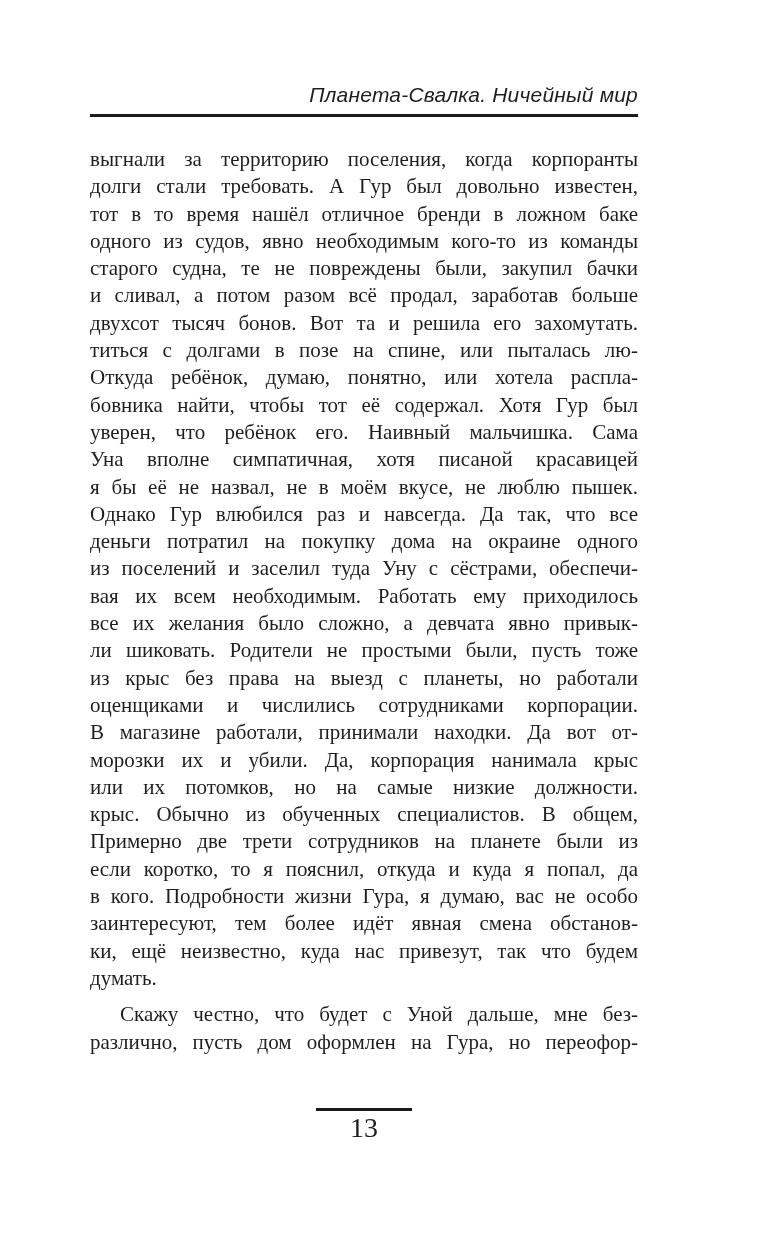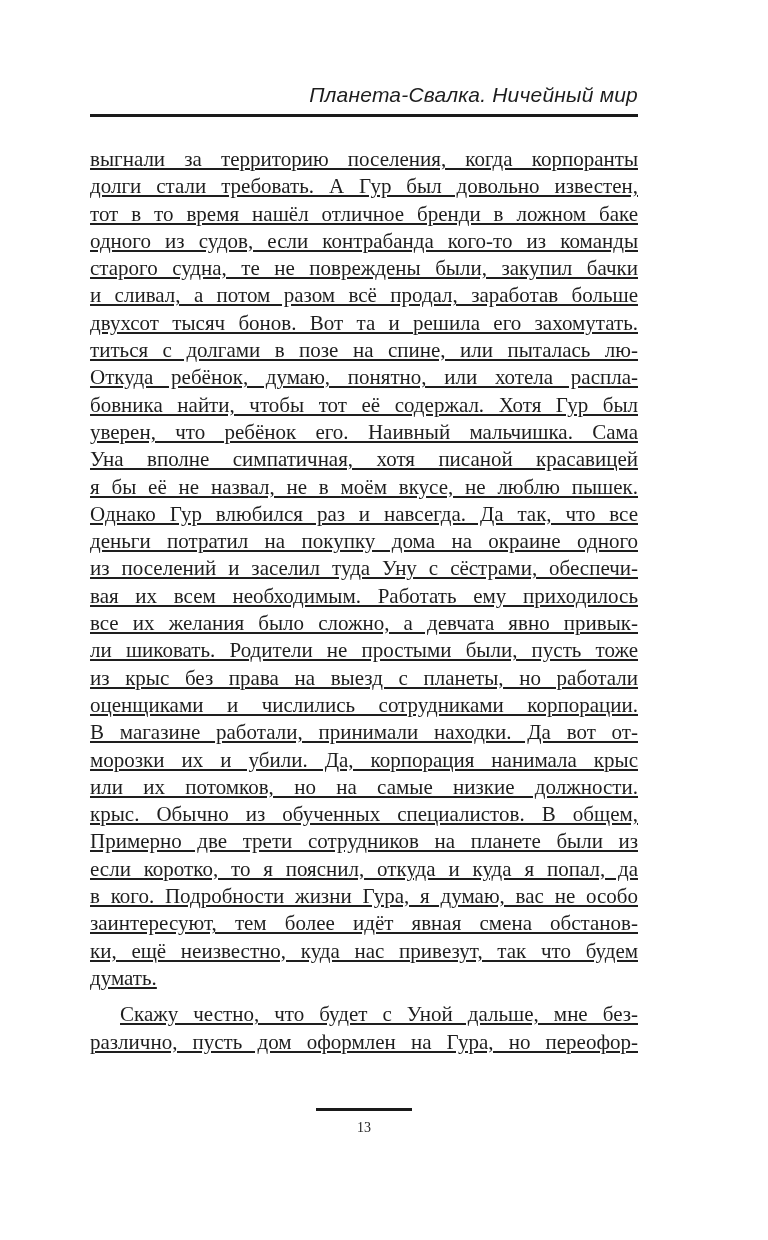--- a/index.html
+++ b/index.html
@@ -40,21 +40,20 @@
   .body-text {
     position: absolute;
     top: 146px;
     left: 90px;
     width: 548px;
     font-size: 21px;
     line-height: 27.3px;
   }
   .line {
     text-align: left;
-    text-decoration: underline;
   }
   .line.just {
     text-align: justify;
     text-align-last: justify;
   }
   .line.ind {
     text-indent: 30px;
     margin-top: 9px;
   }
   .footer-rule {
@@ -64,35 +63,35 @@
     width: 96px;
     height: 3px;
     background: var(--rule, #1a1a1a);
   }
   .page-number {
     position: absolute;
     top: 1115px;
     left: 90px;
     width: 548px;
     text-align: center;
-    font-size: 14px;
+    font-size: 28px;
     line-height: 26px;
   }
 </style>
 </head>
 <body>
 
 <div class="page" style="--bg: #ffffff; --fg: #1e1e1e; --rule: #1a1a1a;">
   <div class="running-head">Планета-Свалка. Ничейный мир</div>
   <div class="header-rule"></div>
   <div class="body-text">
       <div class="line just">выгнали за территорию поселения, когда корпоранты</div>
       <div class="line just">долги стали требовать. А Гур был довольно известен,</div>
       <div class="line just">тот в то время нашёл отличное бренди в ложном баке</div>
-      <div class="line just">одного из судов, если контрабанда кого-то из команды</div>
+      <div class="line just">одного из судов, явно необходимым кого-то из команды</div>
       <div class="line just">старого судна, те не повреждены были, закупил бачки</div>
       <div class="line just">и сливал, а потом разом всё продал, заработав больше</div>
       <div class="line just">двухсот тысяч бонов. Вот та и решила его захомутать.</div>
       <div class="line just">титься с долгами в позе на спине, или пыталась лю-</div>
       <div class="line just">Откуда ребёнок, думаю, понятно, или хотела распла-</div>
       <div class="line just">бовника найти, чтобы тот её содержал. Хотя Гур был</div>
       <div class="line just">уверен, что ребёнок его. Наивный мальчишка. Сама</div>
       <div class="line just">Уна вполне симпатичная, хотя писаной красавицей</div>
       <div class="line just">я бы её не назвал, не в моём вкусе, не люблю пышек.</div>
       <div class="line just">Однако Гур влюбился раз и навсегда. Да так, что все</div>

